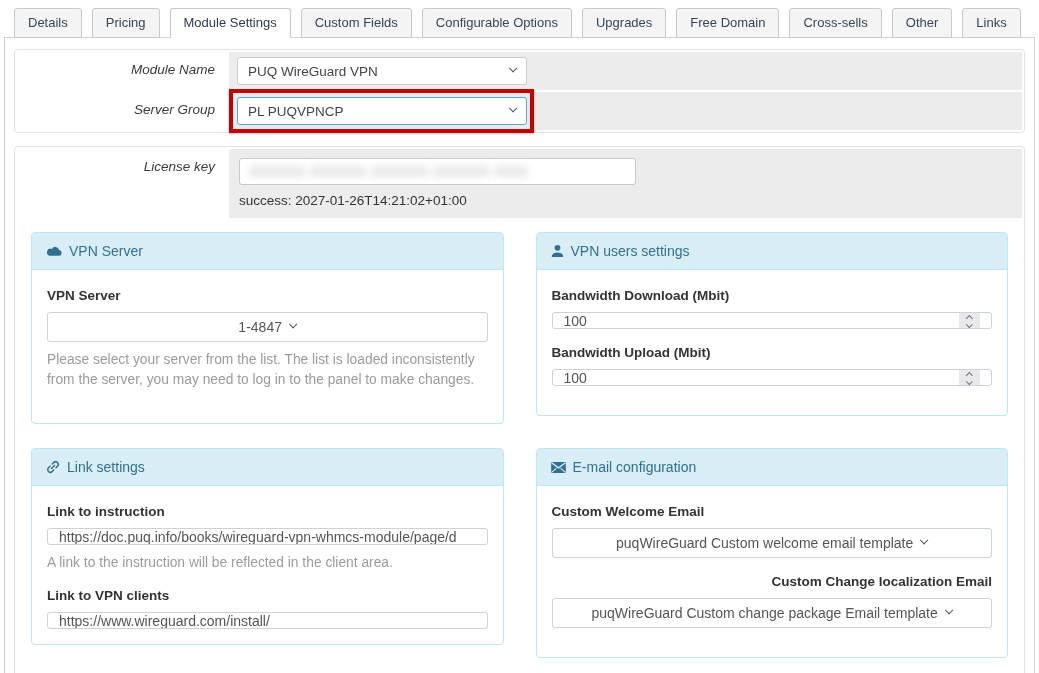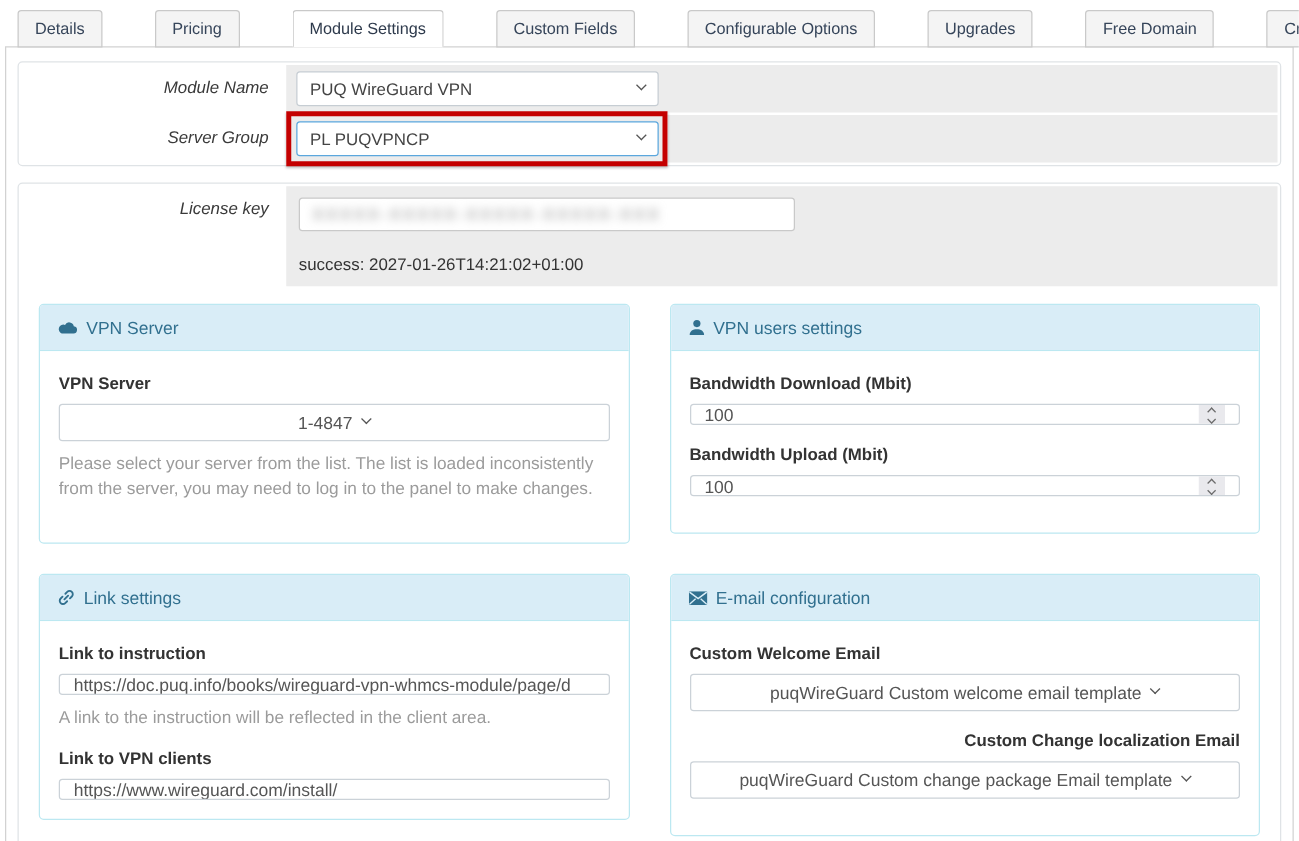--- a/index.html
+++ b/index.html
@@ -1,20 +1,20 @@
 <!DOCTYPE html>
 <html><head>
 <meta charset="utf-8">
 <style>
   * { box-sizing: border-box; margin: 0; padding: 0; }
   html, body { width: 1039px; height: 673px; overflow: hidden; background: #fff;
     font-family: "Liberation Sans", "DejaVu Sans", sans-serif; font-size: 13.5px; color: #3a3a3a; }
 
   
-  .tabbar { display: flex; align-items: flex-end; padding: 8px 0 0 14px; position: relative; z-index: 2; gap: 32px; }
+  .tabbar { display: flex; align-items: flex-end; padding: 8px 0 0 14px; position: relative; z-index: 2; }
   .tab { background: #f4f4f4; border: 1px solid #c9c9c9; border-radius: 3px 3px 0 0;
     padding: 6px 13px 7px; margin-right: 10px; margin-bottom: -1px; font-size: 13px;
     color: #36455a; white-space: nowrap; cursor: pointer; }
   .tab.active { background: #fff; border-bottom-color: #fff; color: #2e3a4c; }
 
   
   .container { margin: 0 4px; border: 1px solid #d2d2d2; background: #fff; height: 638px; overflow: hidden; position: relative; z-index: 1; }
 
   .roundbox { margin: 11px 9px 0; border: 1px solid #dfe3e6; border-radius: 4px; padding: 2px; background: #fff; }
   .roundbox + .roundbox { margin-top: 13px; }
@@ -34,21 +34,21 @@
     transform: rotate(45deg) translate(-2px,-2px); flex-shrink: 0; margin-left: 8px; }
 
   .focus-blue { border-color: #5ba7dd; }
   .red-wrap { position: relative; width: 290px; }
   .red-wrap::after { content: ""; position: absolute; top: -8px; left: -8px; right: -7px; bottom: -8px;
     border: 4px solid #c40000; pointer-events: none; box-shadow: 0 1px 2px rgba(0,0,0,.25); }
 
   .textinput { height: 27px; width: 397px; background: #fff; border: 1px solid #c9c9c9; border-radius: 3px;
     padding: 0 10px; display: flex; align-items: center; color: #555; overflow: hidden; white-space: nowrap; }
   .blurred { filter: blur(4px); color: #8f8f8f; letter-spacing: 2px; user-select: none; }
-  .status-line { margin-top: 19px; color: #333; }
+  .status-line { margin-top: 8px; color: #333; }
 
   
   .panels { margin: 14px 14px 0; display: grid; grid-template-columns: 1fr 1fr; column-gap: 32px; row-gap: 24px; align-items: start; }
   .panel { border: 1px solid #bce8f1; border-radius: 4px; background: #fff; }
   .panel-heading { background: #d9edf7; color: #31708f; border-bottom: 1px solid #bce8f1;
     border-radius: 3px 3px 0 0; padding: 10px 14px; font-size: 14px; display: flex; align-items: center; gap: 7px; }
   .panel-heading svg { flex-shrink: 0; display: block; }
   .panel-body { padding: 15px; }
 
   .ctl-label { font-weight: bold; color: #333; font-size: 13.5px; margin: 5px 0 9px; }

